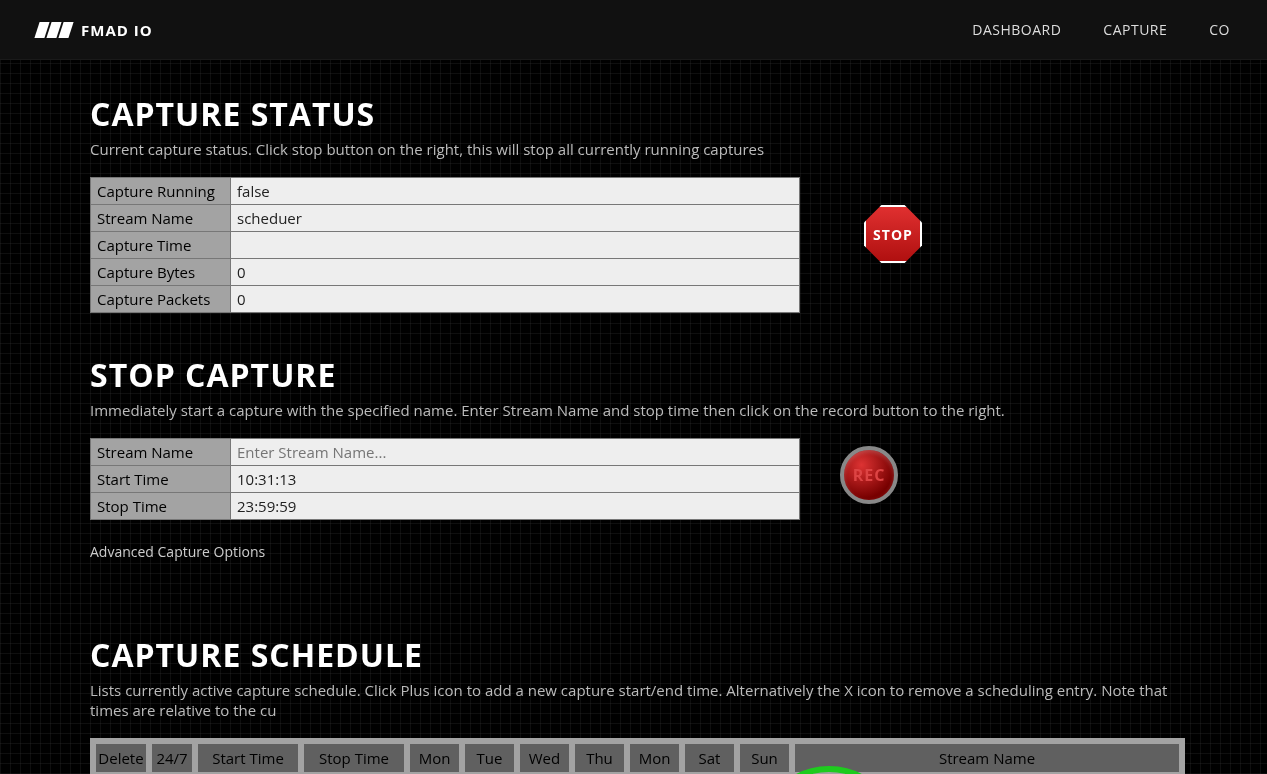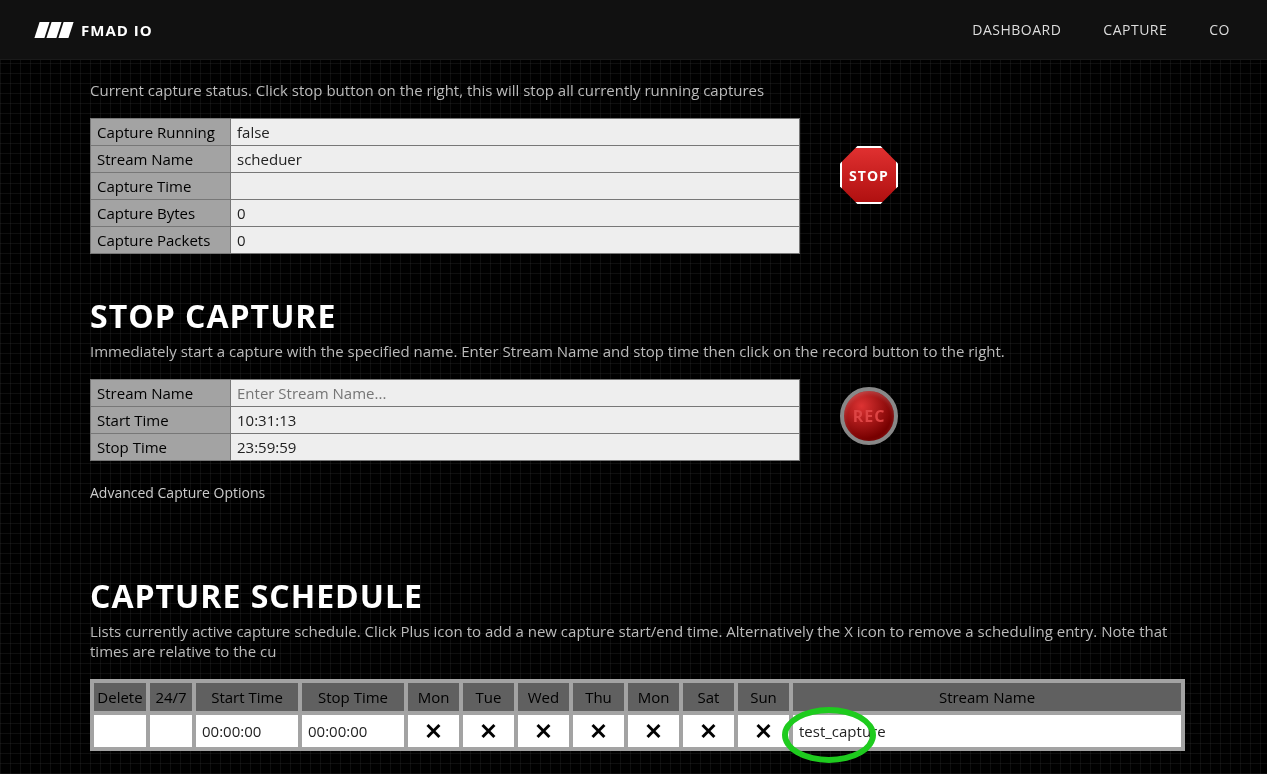--- a/index.html
+++ b/index.html
@@ -82,21 +82,21 @@
   }
   table.kv input[type=text] {
     width: 100%;
     border: none;
     background: transparent;
     font-size: 15px;
     color: #222;
     outline: none;
     font-family: inherit;
   }
-  .stop-wrap { padding-top: 28px; }
+  .stop-wrap { padding-top: 28px; padding-left: 24px; }
   .stop-octagon {
     width: 58px; height: 58px;
     background: linear-gradient(#e03030, #b01010);
     clip-path: polygon(30% 0%, 70% 0%, 100% 30%, 100% 70%, 70% 100%, 30% 100%, 0% 70%, 0% 30%);
     display: flex; align-items: center; justify-content: center;
     color: #fff;
     font-weight: 700;
     font-size: 14px;
     letter-spacing: 1px;
     border: 2px solid #fff;
@@ -124,21 +124,21 @@
     cursor: pointer;
   }
   .spacer-lg { height: 60px; }
   
   table.sched {
     border-collapse: collapse;
     width: 1095px;
     margin-top: 4px;
   }
   table.sched th, table.sched td {
-    border: 4px solid #a3a3a3;
+    border: 6px solid #a3a3a3;
     text-align: center;
     padding: 4px 2px;
     font-size: 15px;
     height: 30px;
     vertical-align: middle;
   }
   table.sched th {
     background: #606060;
     color: #000;
     font-weight: 400;
@@ -180,20 +180,21 @@
     <span>FMAD IO</span>
   </div>
   <div class="nav-spacer"></div>
   <div class="nav-link">DASHBOARD</div>
   <div class="nav-link">CAPTURE</div>
   <div class="nav-link">CO</div>
 </div>
 
 <div class="content">
 
+  <h1 class="section-title">CAPTURE STATUS</h1>
   <p class="section-sub">Current capture status. Click stop button on the right, this will stop all currently running captures</p>
   <div class="section-row">
     <table class="kv">
       <tbody>
           <tr>
         <td class="label">Capture Running</td>
         <td class="val">false</td>
       </tr>
       <tr>
         <td class="label">Stream Name</td>

